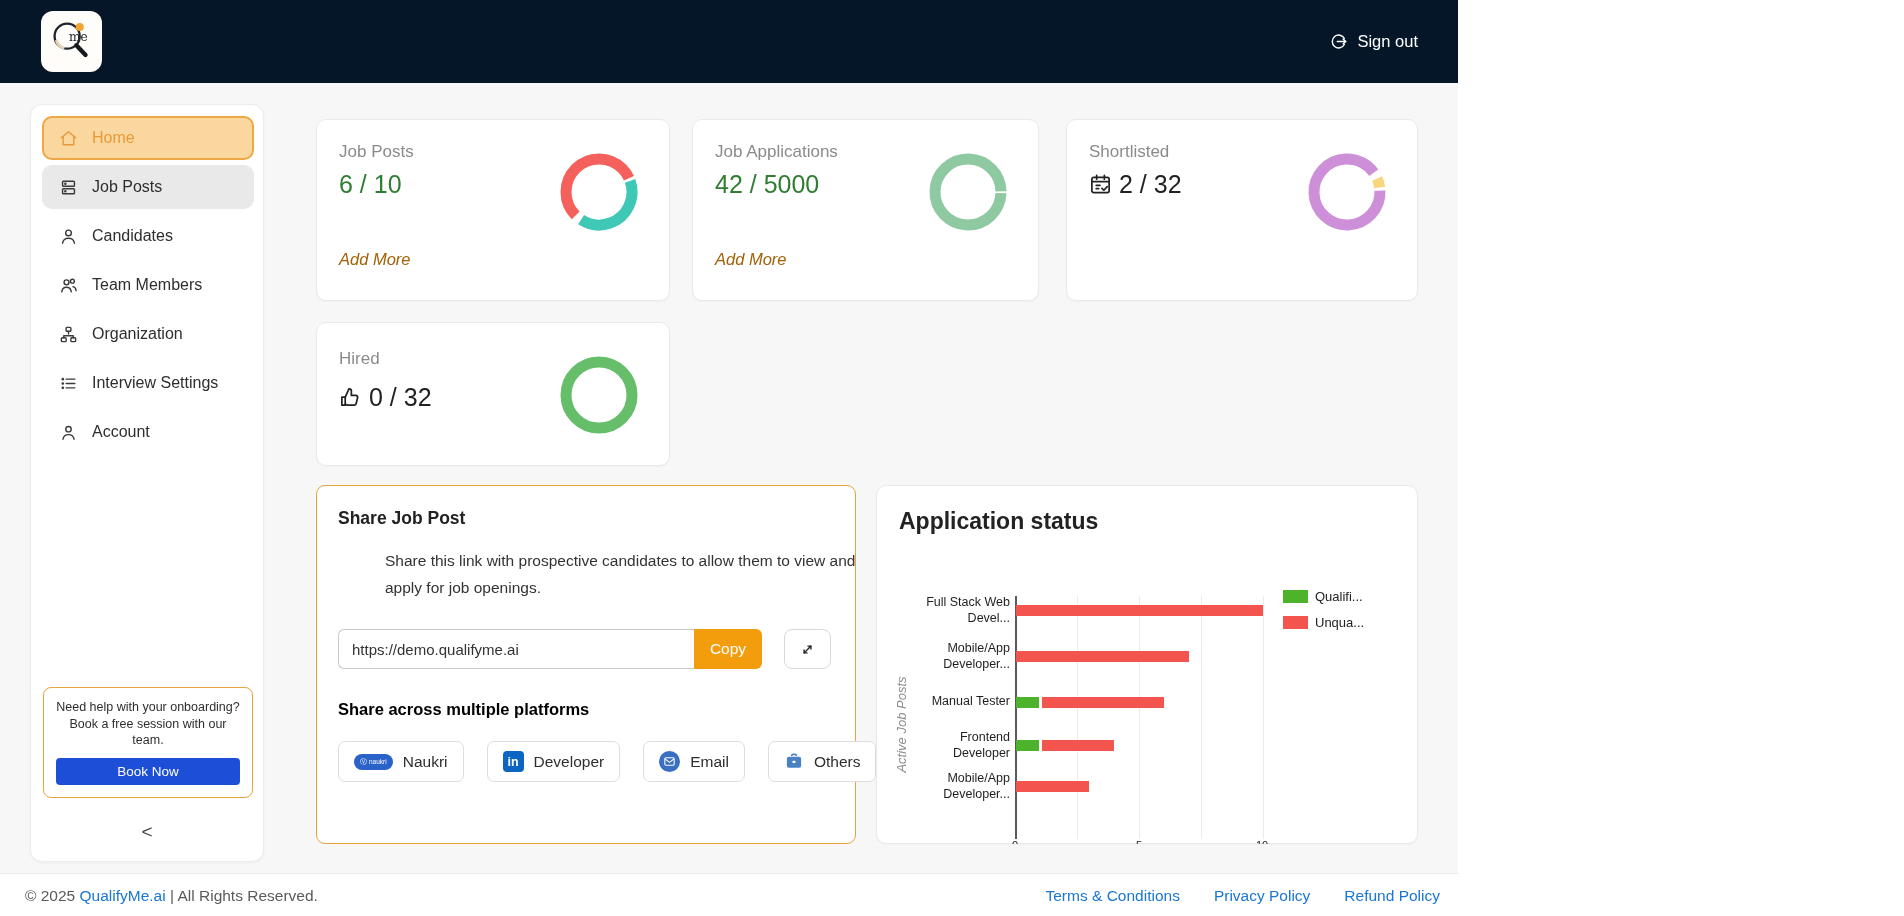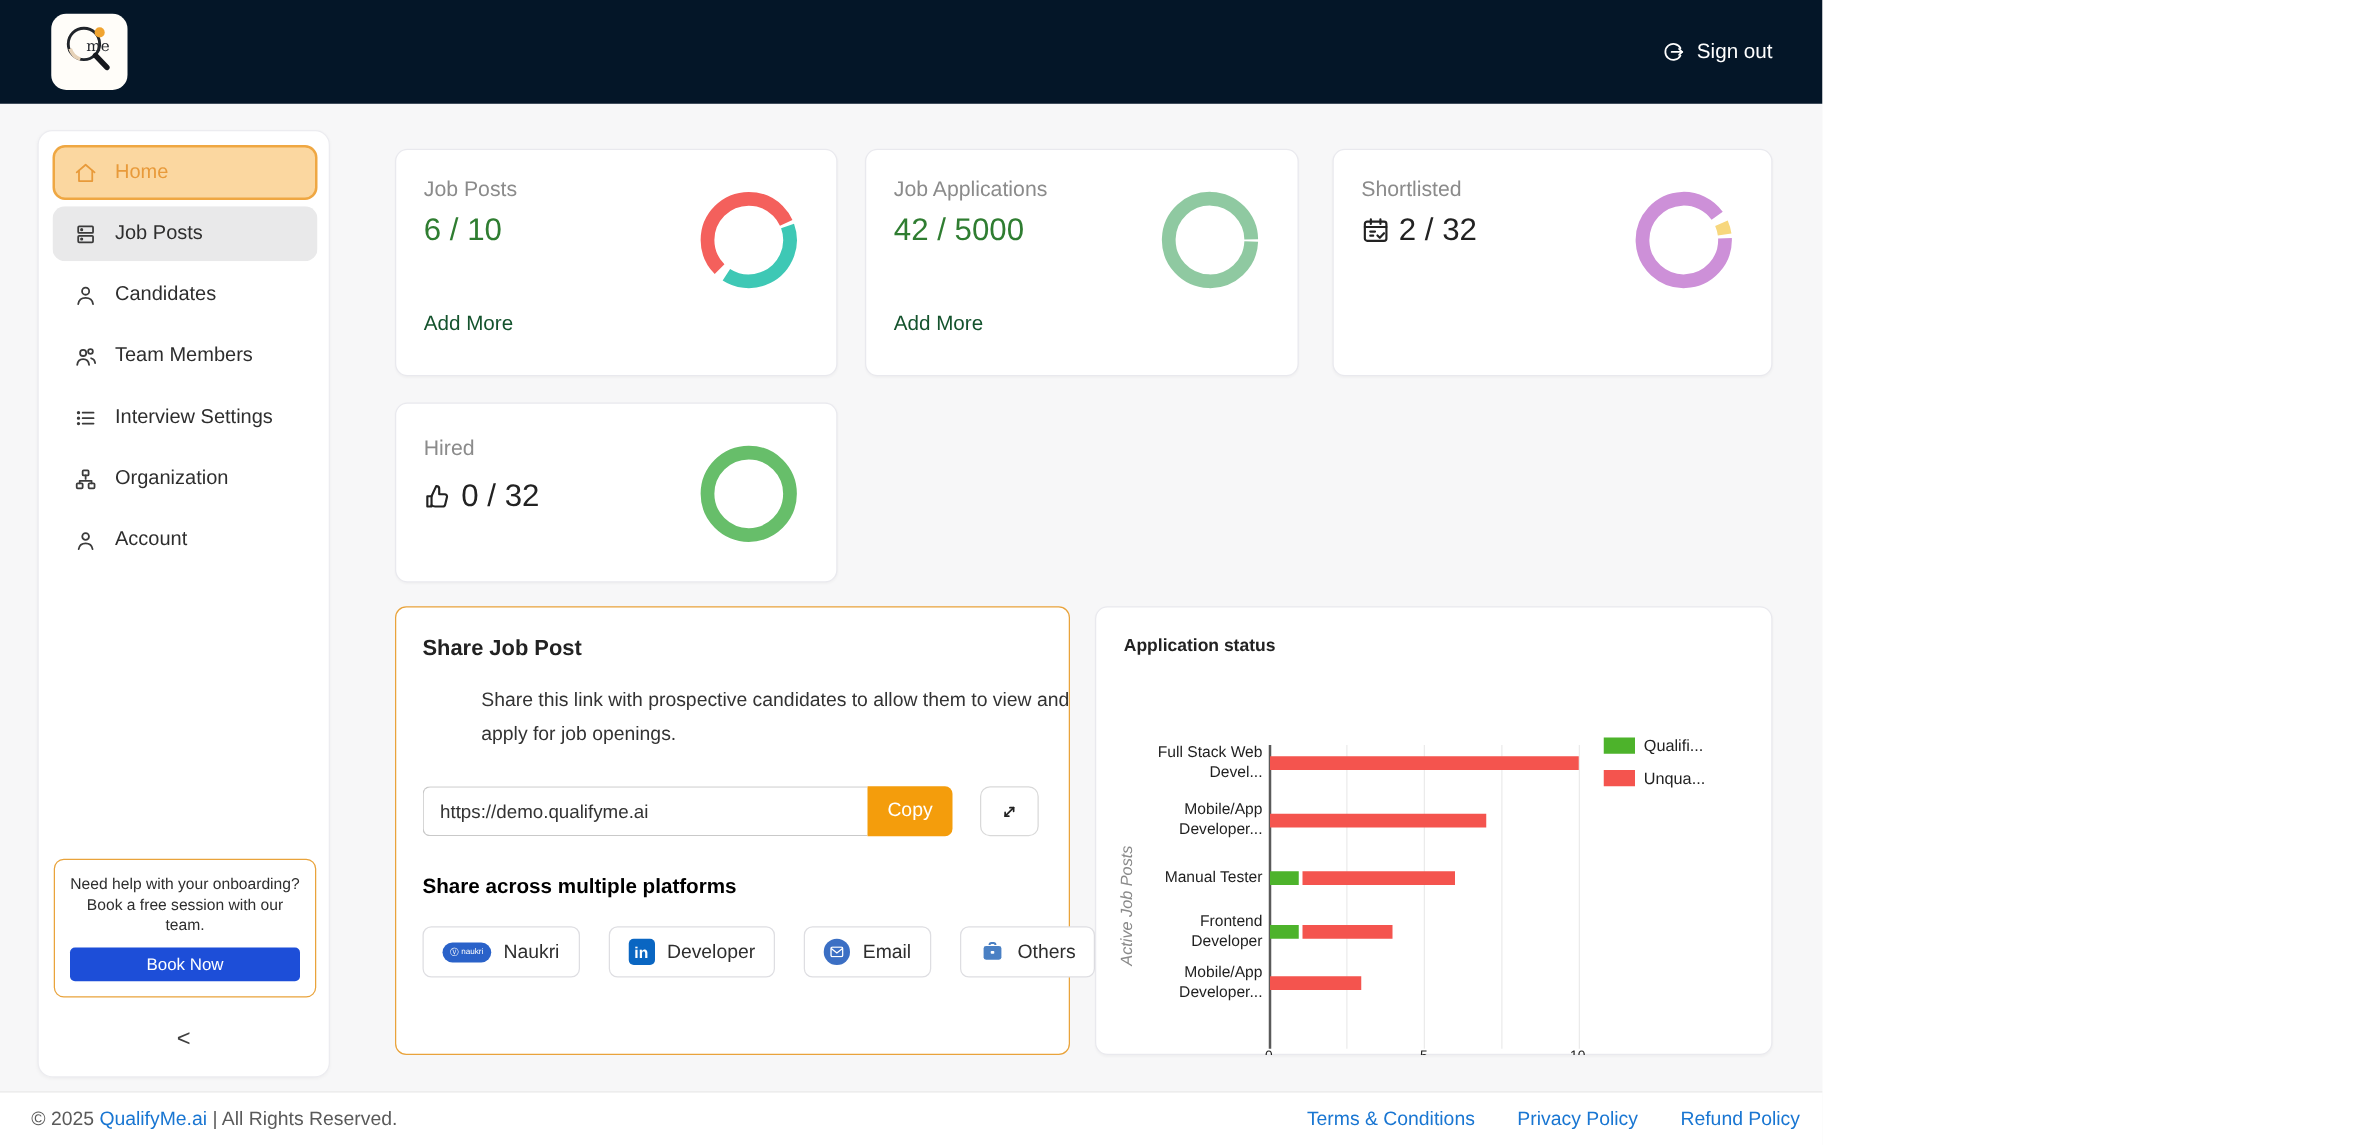--- a/index.html
+++ b/index.html
@@ -21,21 +21,21 @@
   .side-item.hl { background:#e9e9ea; }
   .help-box { position:absolute; left:12px; top:582px; width:210px; border:1.5px solid #e9a33b; border-radius:8px; padding:11px 12px 12px; text-align:center; }
   .help-text { font-size:12.5px; line-height:16.5px; color:#2e2e2e; }
   .book-now { margin-top:9px; width:100%; height:27px; background:#1d4ed8; border:none; border-radius:4px; color:#ffffff; font-size:13.5px; font-family:inherit; cursor:pointer; }
   .collapse-btn { position:absolute; left:0; top:716px; width:100%; text-align:center; font-size:19px; color:#3f3f3f; background:none; border:none; cursor:pointer; font-family:inherit; }
 
   
   .card { position:absolute; background:#fff; border:1px solid #e9e9ee; border-radius:10px; box-shadow:0 1px 2px rgba(0,0,0,.03); }
   .stat-title { position:absolute; left:22px; top:22px; font-size:17px; color:#8b8b8b; }
   .stat-value { position:absolute; left:22px; top:50px; font-size:25px; color:#2f7d31; display:flex; align-items:center; gap:7px; }
-  .stat-action { position:absolute; left:22px; top:130px; font-size:16.5px; color:#14532d; text-decoration:none; cursor:pointer; }
+  .stat-action { position:absolute; left:22px; top:130px; font-size:16.5px; color:#a16207; text-decoration:none; cursor:pointer;font-style:italic; }
   .donut { position:absolute; right:30px; top:32px; width:80px; height:80px; }
   .v-icon { width:23px; height:23px; color:#222; display:inline-flex; }
 
   
   .share-card { position:absolute; left:316px; top:485px; width:540px; height:359px; background:#fff; border:1.5px solid #e9a33b; border-radius:9px; }
   .share-title { position:absolute; left:21px; top:22px; font-size:17.5px; font-weight:700; color:#222; }
   .share-desc { position:absolute; left:21px; top:61px; width:492px; font-size:15.5px; line-height:27px; color:#333;margin-left:47px; }
   .link-row { position:absolute; left:21px; top:143px; display:flex; align-items:center; }
   .link-input { width:356px; height:40px; border:1px solid #c9c9c9; border-right:none; border-radius:6px 0 0 6px; padding:0 13px; font-size:15px; color:#333; font-family:inherit; outline:none; }
   .copy-btn { width:68px; height:40px; background:#f49d0c; color:#fff; border:none; border-radius:0 6px 6px 0; font-size:15.5px; font-family:inherit; cursor:pointer; }
@@ -43,21 +43,21 @@
   .platforms-heading { position:absolute; left:21px; top:214px; font-size:16.5px; font-weight:700; color:#000000; }
   .platform-row { position:absolute; left:21px; top:255px; display:flex; gap:23px; }
   .platform-btn { height:41px; background:#fff; border:1px solid #dedee2; border-radius:7px; display:flex; align-items:center; gap:10px; padding:0 15px; font-size:15.5px; color:#2e2e2e; font-family:inherit; cursor:pointer; }
   .naukri-pill { display:inline-flex; align-items:center; gap:2px; background:#2a62c9; color:#fff; border-radius:8px; font-size:6.5px; padding:3px 6px; }
   .naukri-n { font-size:7px; }
   .li-badge { width:21px; height:21px; background:#0a66c2; color:#fff; border-radius:4px; font-size:12.5px; font-weight:700; display:inline-flex; align-items:center; justify-content:center; }
   .mail-badge { width:21px; height:21px; background:#3b6fc4; border-radius:50%; display:inline-flex; align-items:center; justify-content:center; }
 
   
   .app-status-card { position:absolute; left:876px; top:485px; width:542px; height:359px; background:#fff; border:1px solid #e9e9ee; border-radius:10px; box-shadow:0 1px 2px rgba(0,0,0,.03); }
-  .chart-title { position:absolute; left:22px; top:22px; font-size:14px; font-weight:700; color:#222; }
+  .chart-title { position:absolute; left:22px; top:22px; font-size:23px; font-weight:700; color:#222; }
   #chart-plot { position:absolute; left:0; top:0; width:542px; height:359px; }
   .gridline { position:absolute; width:1px; background:#ebebeb; }
   .gridline.axis { width:1.5px; background:#5a5a5a; }
   .cat-label { position:absolute; width:133px; left:0; text-align:right; font-size:12.5px; line-height:15.5px; color:#1f1f1f; white-space:pre-line; transform:translateY(-50%); }
   .bar-seg { position:absolute; height:11px; }
   .ylab { position:absolute; left:-36px; top:231px; transform:rotate(-90deg); font-size:13px; font-style:italic; color:#8a8a8a; width:120px; text-align:center; transform-origin:center; }
   .legend-item { position:absolute; display:flex; align-items:center; gap:7px; font-size:13px; color:#222; }
   .legend-swatch { width:25px; height:13px; display:inline-block; }
   .tick-stub { position:absolute; top:354px; height:4px; overflow:hidden; font-size:11px; line-height:10px; color:#222; }
 
@@ -135,38 +135,38 @@
               <path d="M3.5 20c.5-3.8 2.8-5.7 6-5.7s5.5 1.9 6 5.7"></path>
               <circle cx="16.9" cy="6.6" r="2.4"></circle>
               <path d="M17.6 13.4c2.3.4 3.7 2.1 4 5"></path>
             </svg>
           </span>
           <span>Team Members</span>
         </div>
         <div class="side-item">
           <span class="s-icon">
             <svg viewBox="0 0 24 24" width="19" height="19" fill="none" stroke="currentColor" stroke-width="1.8" stroke-linecap="round" stroke-linejoin="round">
+              <rect x="9" y="3" width="6" height="5" rx="1"></rect>
+              <rect x="3" y="16" width="6" height="5" rx="1"></rect>
+              <rect x="15" y="16" width="6" height="5" rx="1"></rect>
+              <path d="M12 8v3.5M6 16v-2.5h12V16"></path>
+            </svg>
+          </span>
+          <span>Organization</span>
+        </div>
+        <div class="side-item">
+          <span class="s-icon">
+            <svg viewBox="0 0 24 24" width="19" height="19" fill="none" stroke="currentColor" stroke-width="1.8" stroke-linecap="round" stroke-linejoin="round">
               <path d="M9 6.5h11M9 12h11M9 17.5h11"></path>
               <circle cx="4.8" cy="6.5" r="0.8" fill="currentColor"></circle>
               <circle cx="4.8" cy="12" r="0.8" fill="currentColor"></circle>
               <circle cx="4.8" cy="17.5" r="0.8" fill="currentColor"></circle>
             </svg>
           </span>
           <span>Interview Settings</span>
-        </div>
-        <div class="side-item">
-          <span class="s-icon">
-            <svg viewBox="0 0 24 24" width="19" height="19" fill="none" stroke="currentColor" stroke-width="1.8" stroke-linecap="round" stroke-linejoin="round">
-              <rect x="9" y="3" width="6" height="5" rx="1"></rect>
-              <rect x="3" y="16" width="6" height="5" rx="1"></rect>
-              <rect x="15" y="16" width="6" height="5" rx="1"></rect>
-              <path d="M12 8v3.5M6 16v-2.5h12V16"></path>
-            </svg>
-          </span>
-          <span>Organization</span>
         </div>
         <div class="side-item">
           <span class="s-icon">
             <svg viewBox="0 0 24 24" width="19" height="19" fill="none" stroke="currentColor" stroke-width="1.8" stroke-linecap="round" stroke-linejoin="round">
               <circle cx="12" cy="7.8" r="3.4"></circle>
               <path d="M5 20.5c.7-3.9 3.1-5.8 7-5.8s6.3 1.9 7 5.8"></path>
             </svg>
           </span>
           <span>Account</span>
         </div>

